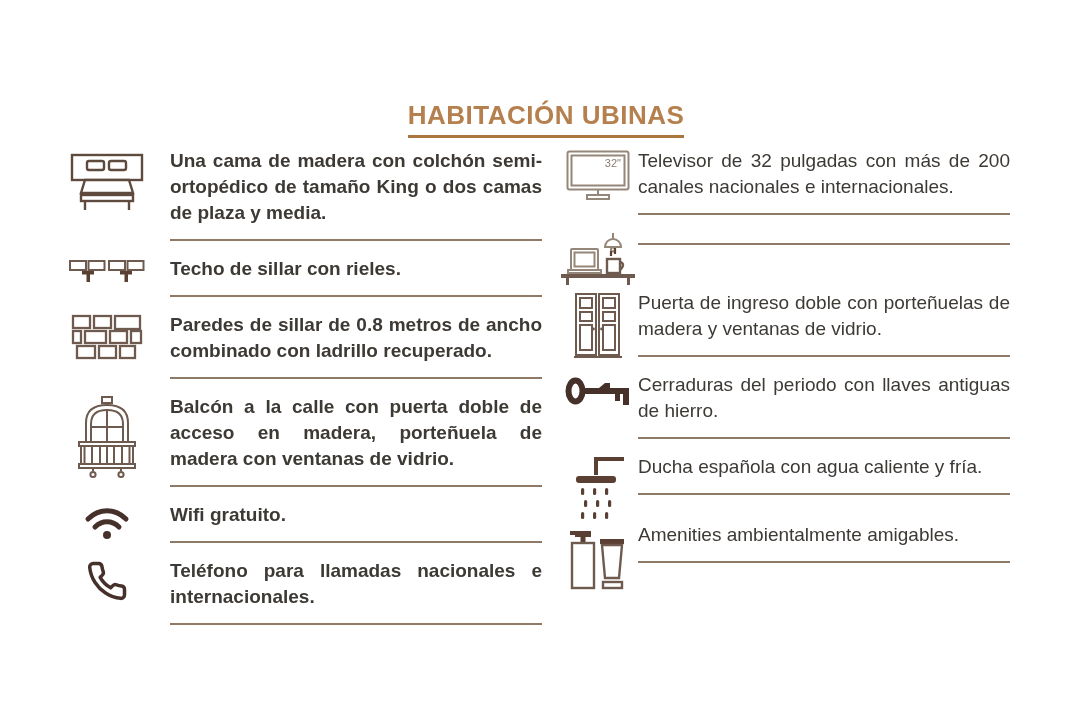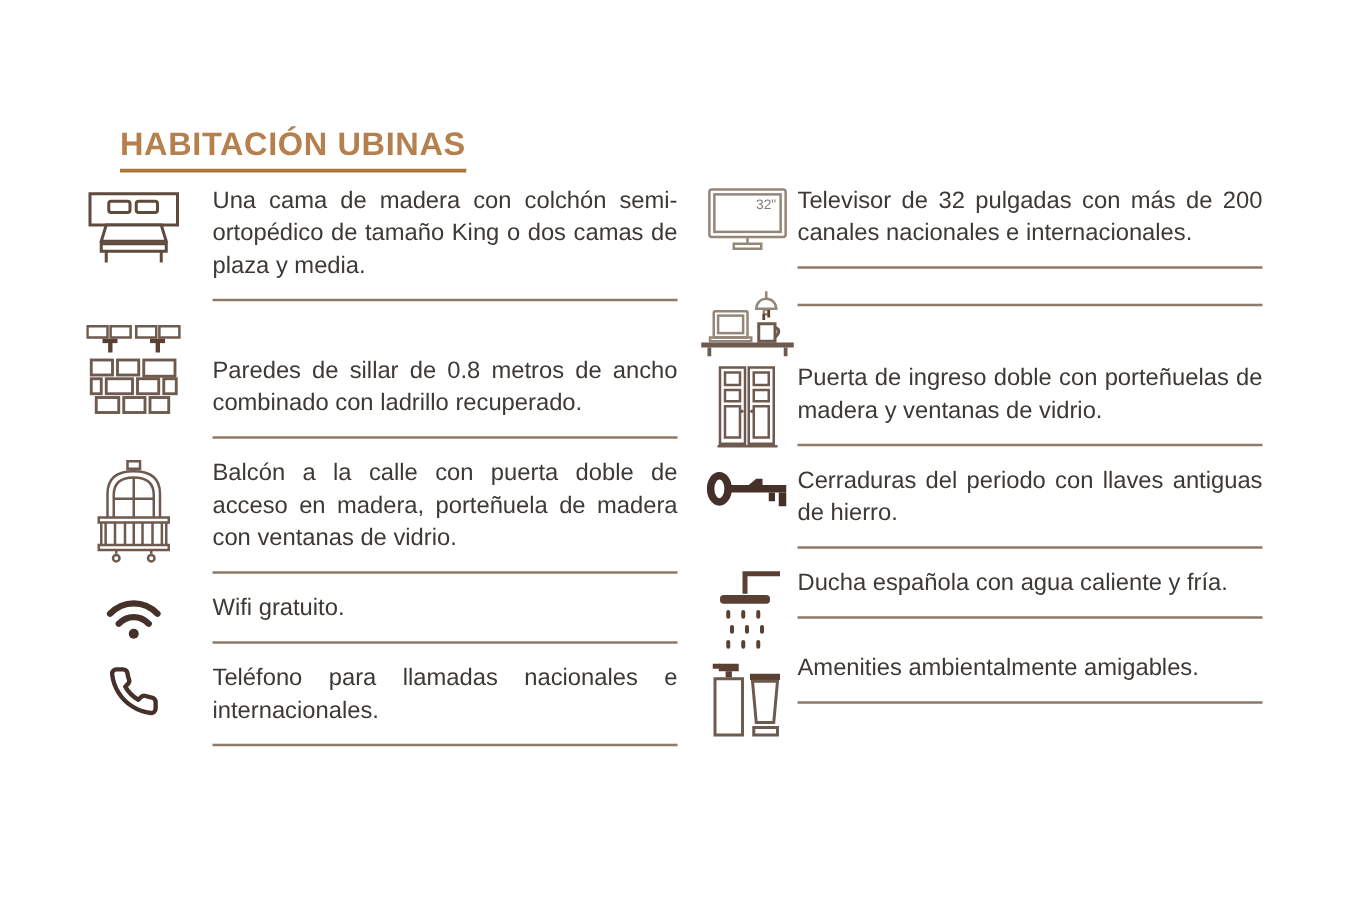--- a/index.html
+++ b/index.html
@@ -4,34 +4,34 @@
 <style>
   * { margin:0; padding:0; box-sizing:border-box; }
   html,body { width:1080px; height:720px; }
   body {
     background:#ffffff;
     font-family:"Liberation Sans","DejaVu Sans",sans-serif;
     position:relative;
     overflow:hidden;
     color:#3d3935;
   }
-  .title-wrap { position:absolute; top:100px; left:0; width:996px; }
+  .title-wrap { position:absolute; top:100px; left:0; width:996px; text-align:center; }
   .page-title {
     display:inline-block;
     font-size:26px;
     font-weight:bold;
     letter-spacing:.5px;
     color:#b5804d;
     padding-bottom:4px;
     border-bottom:3px solid #ab763d;
     margin-left:96px;
     white-space:nowrap;
   }
   .col { position:absolute; top:148px; }
-  .col-left  { left:64px;  width:478px; }
+  .col-left  { left:64px;  width:478px;font-weight:bold; }
   .col-right { left:558px; width:452px; }
   .item { display:flex; align-items:flex-start; }
   .icon-cell { flex:none; display:flex; justify-content:center; align-items:flex-start; padding-top:2px; }
   .col-left  .icon-cell { width:106px; padding-right:20px; }
   .col-right .icon-cell { width:80px; }
   .item-body { flex:1; min-width:0; }
   .item-text {
     font-size:19px;
     line-height:26px;
     text-align:justify;
@@ -74,20 +74,24 @@
         <rect x="40" y="3" width="16" height="9"></rect>
         <rect x="58.5" y="3" width="16" height="9"></rect>
         <g fill="#5a4033" stroke="none">
           <rect x="13" y="13" width="12" height="3.5"></rect>
             <rect x="17.5" y="16" width="3.5" height="8"></rect>
           <rect x="51" y="13" width="12" height="3.5"></rect>
             <rect x="55.5" y="16" width="3.5" height="8"></rect>
         </g>
       </svg>
     </div>
+    <div class="item-body">
+      <p class="item-text">Techo de sillar con rieles.</p>
+      <div class="rule"></div>
+    </div>
   </div>
 
   <div class="item">
     <div class="icon-cell">
       <svg width="72" height="46" viewBox="0 0 72 46" stroke="#6e5a4e" stroke-width="2.3" fill="none">
         <rect x="2" y="2" width="17" height="12"></rect>
           <rect x="23" y="2" width="17" height="12"></rect>
           <rect x="44" y="2" width="25" height="13"></rect>
         <rect x="2" y="17" width="8" height="12"></rect>
           <rect x="14" y="17" width="21" height="12"></rect>

